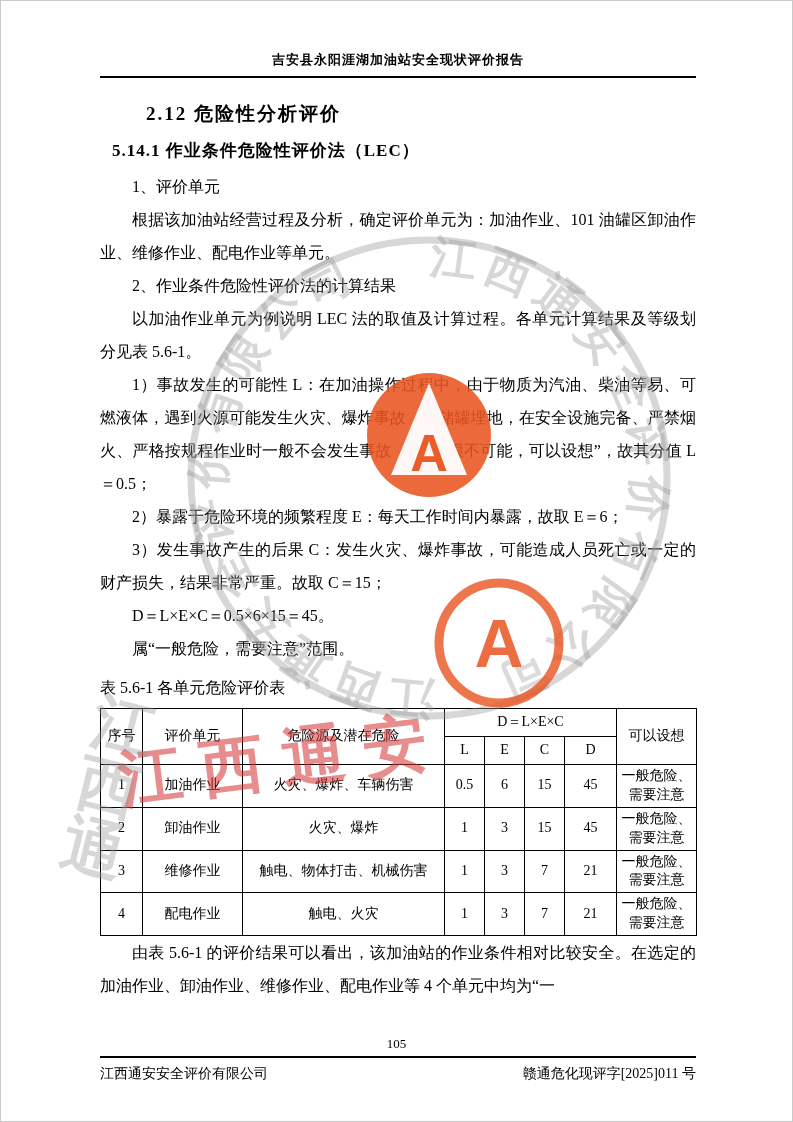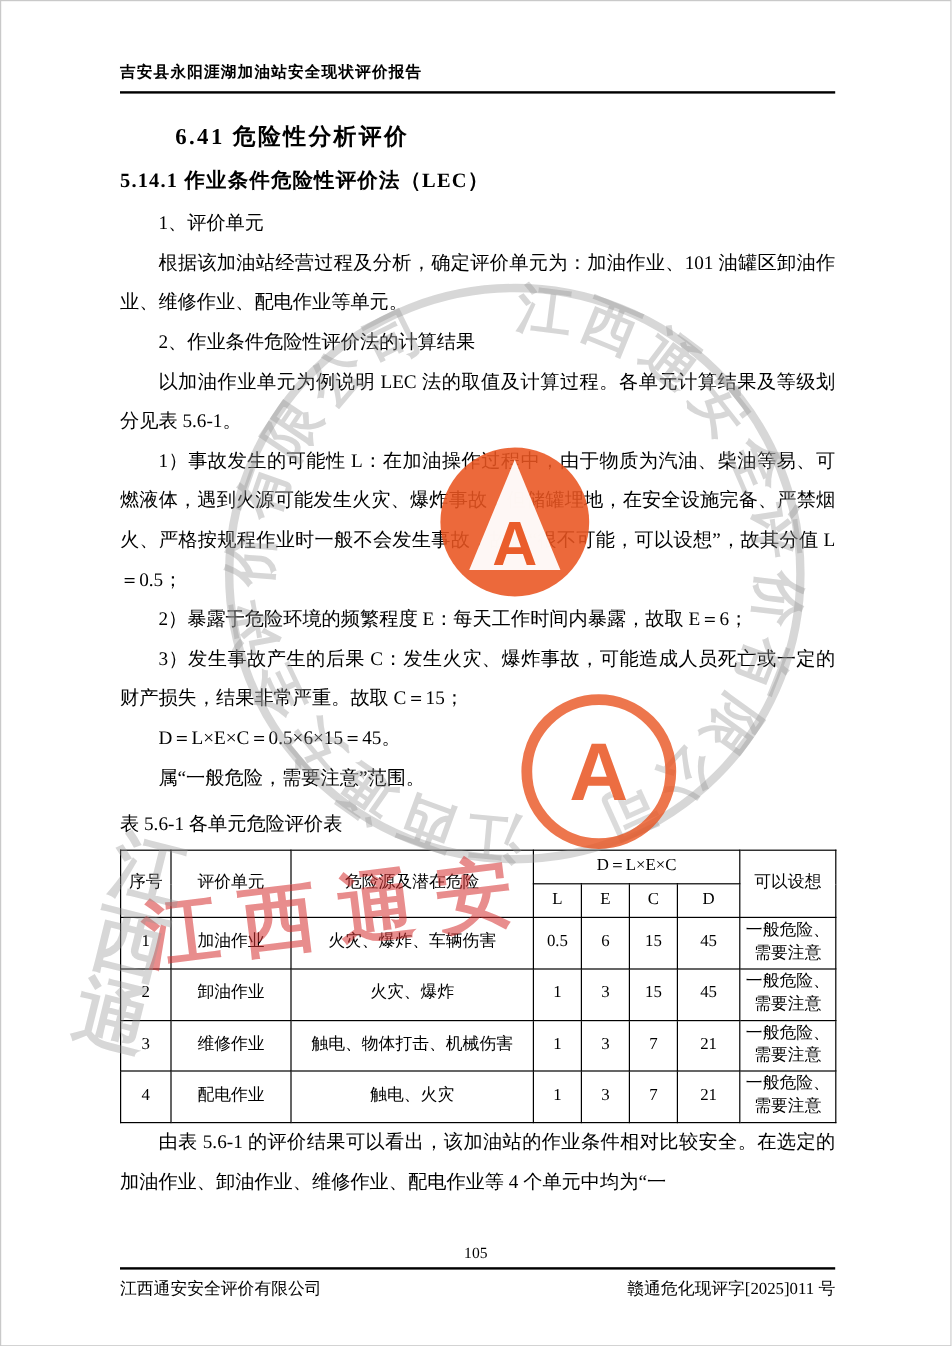--- a/index.html
+++ b/index.html
@@ -10,33 +10,33 @@
     background:#ffffff;
     border:1px solid #c9c9c9;
     box-sizing:border-box;
     overflow:hidden;
     font-family:"Liberation Serif","DejaVu Serif",serif;
     color:#000;
   }
   
   .doc-header{
     position:absolute;top:50px;left:99px;width:596px;
-    text-align:left;font-size:13px;font-weight:bold;
+    text-align:center;font-size:13px;font-weight:bold;
     letter-spacing:1px;
     padding-bottom:7px;border-bottom:2px solid #000;
   }
   
   .doc-body{position:absolute;top:92px;left:99px;width:596px;}
   .sec-heading{
     font-size:19px;font-weight:bold;letter-spacing:2px;
     margin:8px 0 12px 46px;
   }
   .subsec-heading{
     font-size:17px;font-weight:bold;letter-spacing:1px;
-    margin:4px 0 8px 0;
+    margin:4px 0 8px 12px;
   }
   .doc-body p{
     font-size:16px;line-height:33px;margin:0;
     text-indent:2em;text-align:justify;
   }
   .table-caption{
     text-indent:0 !important;text-align:right;
     margin:6px 0 4px 0 !important;
   }
   
@@ -91,21 +91,21 @@
 </head>
 <body>
 
 <div class="page">
 
   <header class="doc-header">
     <span>吉安县永阳涯湖加油站安全现状评价报告</span>
   </header>
 
   <main class="doc-body">
-    <div class="sec-heading">6.41 危险性分析评价</div>
+    <div class="sec-heading">2.12 危险性分析评价</div>
     <div class="subsec-heading">5.14.1 作业条件危险性评价法（LEC）</div>
 
     <p>1、评价单元</p>
     <p>根据该加油站经营过程及分析，确定评价单元为：加油作业、101 油罐区卸油作业、维修作业、配电作业等单元。</p>
     <p>2、作业条件危险性评价法的计算结果</p>
     <p>以加油作业单元为例说明 LEC 法的取值及计算过程。各单元计算结果及等级划分见表 5.6-1。</p>
     <p>1）事故发生的可能性 L：在加油操作过程中，由于物质为汽油、柴油等易、可燃液体，遇到火源可能发生火灾、爆炸事故，但储罐埋地，在安全设施完备、严禁烟火、严格按规程作业时一般不会发生事故，故属“很不可能，可以设想”，故其分值 L＝0.5；</p>
     <p>2）暴露于危险环境的频繁程度 E：每天工作时间内暴露，故取 E＝6；</p>
     <p>3）发生事故产生的后果 C：发生火灾、爆炸事故，可能造成人员死亡或一定的财产损失，结果非常严重。故取 C＝15；</p>
     <p>D＝L×E×C＝0.5×6×15＝45。</p>

